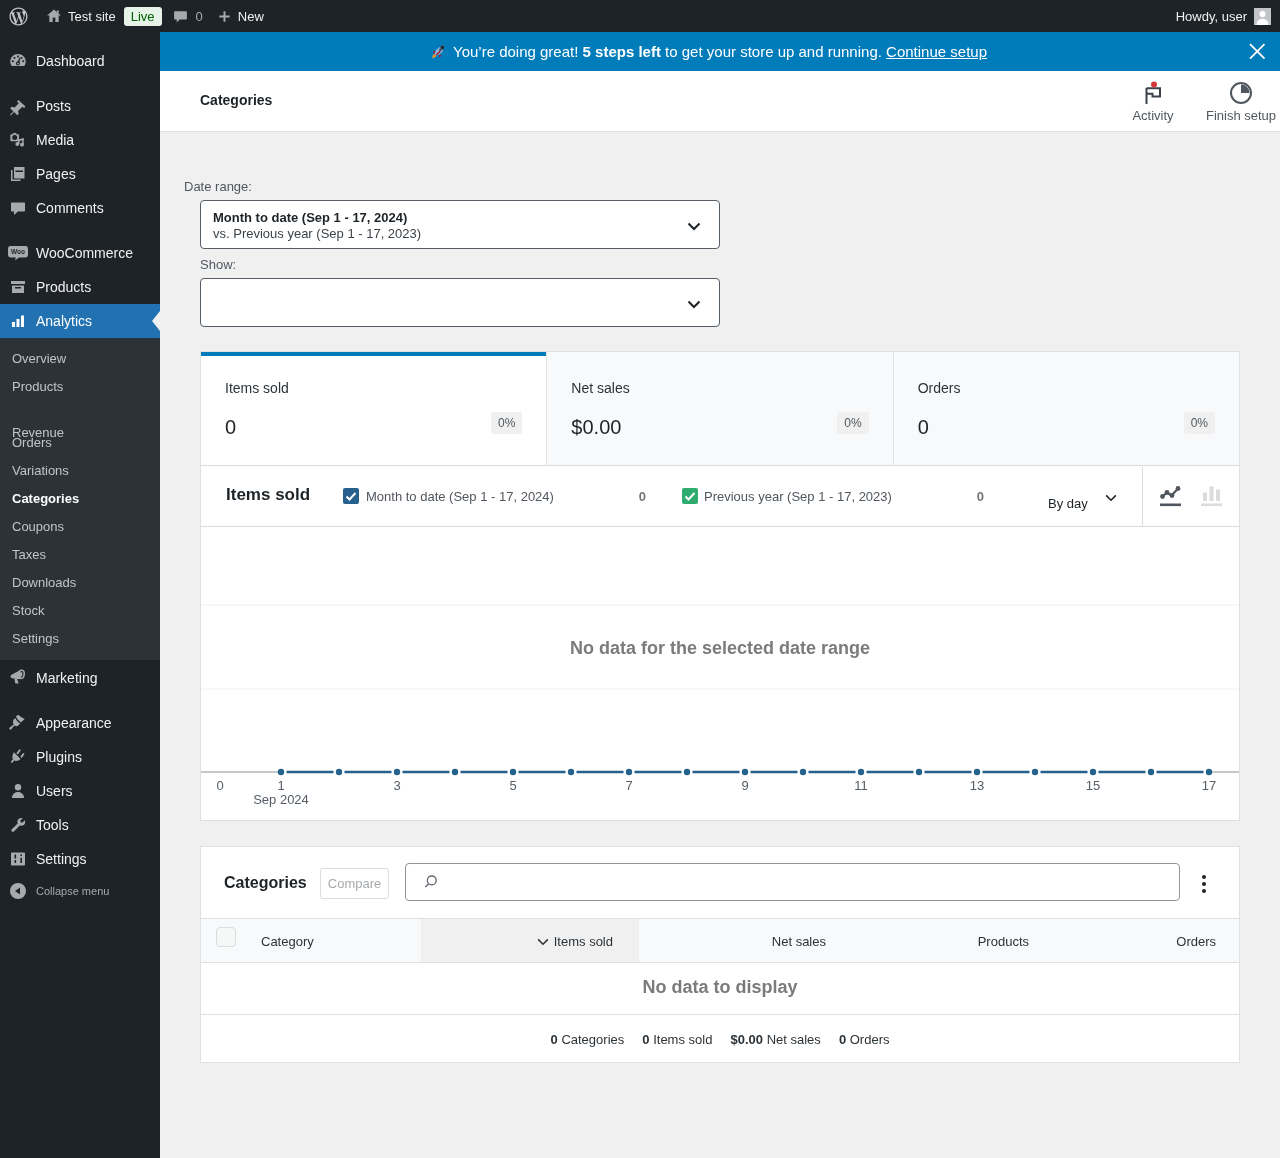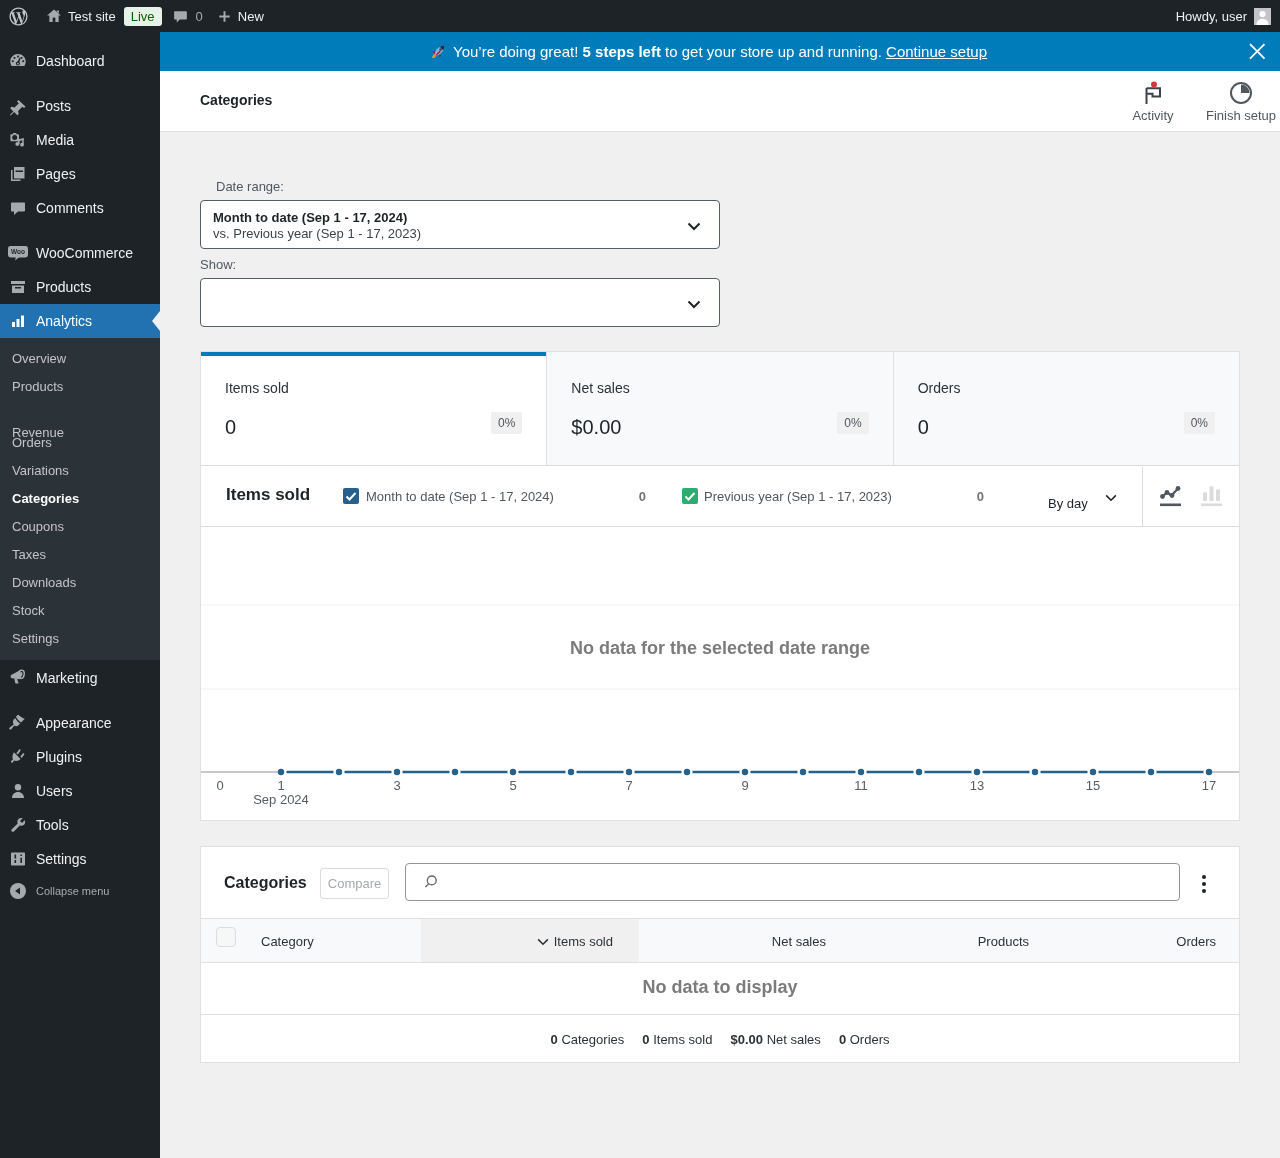--- a/index.html
+++ b/index.html
@@ -254,21 +254,21 @@
   </div>
   <div class="hdr-btn" style="left:1032px;margin-left:9px;">
     <svg width="24" height="24" viewBox="0 0 24 24" style="display:block; margin:0 auto 3px;">
       <circle cx="12" cy="12" r="10" fill="none" stroke="#50575e" stroke-width="2"></circle>
       <path d="M12 12 V3.5 A8.5 8.5 0 0 1 20.5 12 Z" fill="#50575e"></path>
     </svg>
     Finish setup
   </div>
 </div>
 
-<div class="flabel" style="left:216px; top:179px;">Date range:</div>
+<div class="flabel" style="left:184px; top:179px;">Date range:</div>
 <div class="fselect" style="top:200px; height:49px; padding:9px 12px 0;">
   <div style="font-weight:bold; font-size:13px; color:#1d2327; line-height:15px;">Month to date (Sep 1 - 17, 2024)</div>
   <div style="font-size:13px; color:#3c434a; line-height:15px; margin-top:1px;">vs. Previous year (Sep 1 - 17, 2023)</div>
   <svg width="16" height="16" viewBox="0 0 16 16" style="position:absolute; right:17px; top:17px;">
       <path d="M2.5 5.5 8 11 13.5 5.5" stroke="#1d2327" stroke-width="2" fill="none"></path>
     </svg>
 </div>
 <div class="flabel" style="left:200px; top:257px;">Show:</div>
 <div class="fselect" style="top:278px; height:49px; padding:17px 12px 0;">
   <svg width="16" height="16" viewBox="0 0 16 16" style="position:absolute; right:17px; top:17px;">

